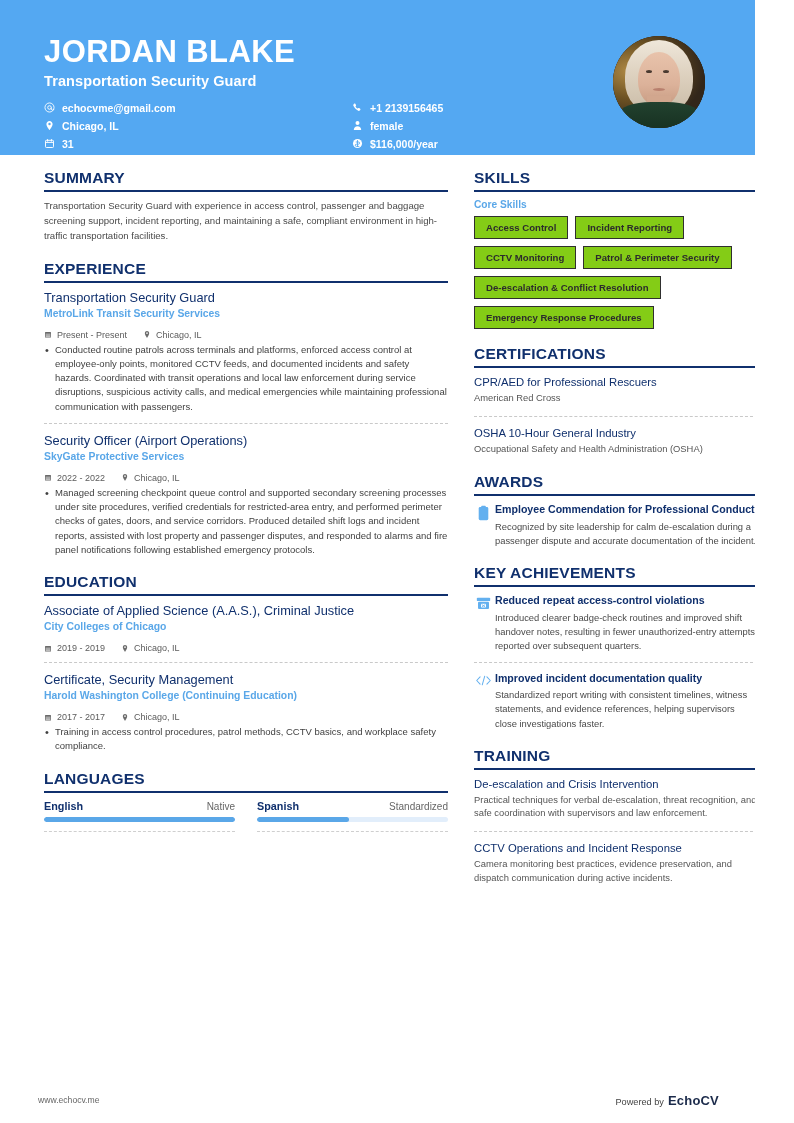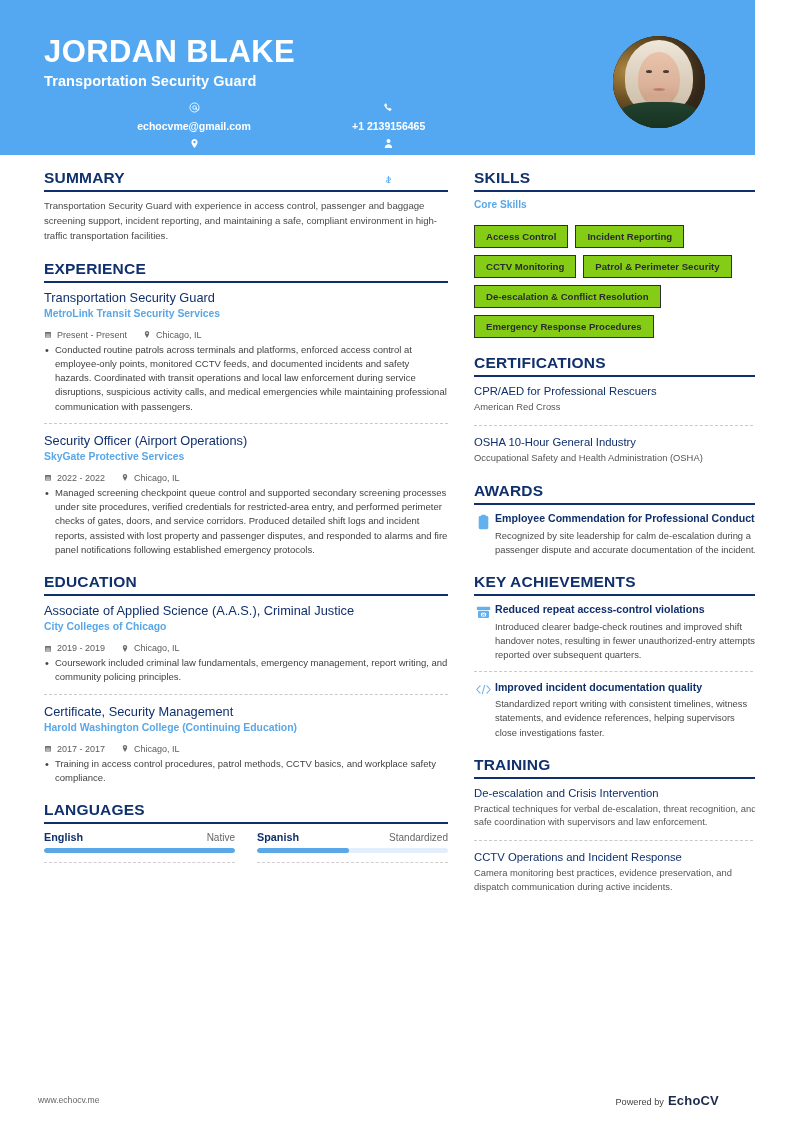--- a/index.html
+++ b/index.html
@@ -32,21 +32,21 @@
     letter-spacing: .1px;
   }
   .contact-grid {
     margin-top: 13px;
     display: grid;
     grid-template-columns: 300px auto;
     row-gap: 6px;
     column-gap: 8px;
     font-size: 10.5px; font-weight: 700;
   }
-  .c-item { display: flex; align-items: center; gap: 7px; white-space: nowrap; flex-direction: column; }
+  .c-item { display: flex; align-items: center; gap: 7px; white-space: nowrap; }
   .c-item .ic { width: 11px; height: 11px; display:inline-flex; align-items:center; justify-content:center; flex:none; }
   .c-item .ic svg { display:block; }
   .photo-wrap { margin-top: 8px; margin-right: 14px; }
   .photo {
     width: 92px; height: 92px; border-radius: 50%;
     overflow: hidden; position: relative;
     background: #2f2a24;
   }
   .photo .bg { position:absolute; inset:0; background:
       radial-gradient(ellipse at 18% 38%, #b08a45 0%, #6d5223 34%, #32261a 70%),
@@ -123,21 +123,21 @@
   .lang-row { display: flex; gap: 22px; margin-top: 4px; }
   .lang { flex: 1; }
   .lang-head { display: flex; justify-content: space-between; align-items: baseline; }
   .lang-name { font-size: 10.8px; font-weight: 700; color: #10306d; }
   .lang-level { font-size: 10px; color: #666; }
   .lang-bar { margin-top: 5px; height: 5px; border-radius: 3px; background: #e2eefb; overflow: hidden; }
   .lang-fill { height: 100%; border-radius: 3px; background: #5aa7e8; }
   .lang-dash { border-top: 1px dashed #cfcfcf; margin-top: 9px; }
 
   
-  .skill-group-label { font-size: 10.2px; font-weight: 700; color: #5aa7e8; margin-bottom: 15px; }
+  .skill-group-label { font-size: 10.2px; font-weight: 700; color: #5aa7e8; margin-bottom: 6px; }
   .chips { display: flex; flex-wrap: wrap; gap: 7px; }
   .chip {
     border: 1.2px solid #2f2f2f;
     padding: 5px 11px;
     font-size: 9.6px; font-weight: 700; color: #2c2c2c;
     background: #84cc16; white-space: nowrap;
   }
 
   
   .cert { padding-bottom: 2px; }
@@ -340,23 +340,20 @@
             <span class="meta-bit">
               <span class="ic">
                 <svg width="8" height="9" viewBox="0 0 16 16">
                     <path d="M8 1c-2.4 0-4.3 1.9-4.3 4.3C3.7 8.4 8 14.6 8 14.6s4.3-6.2 4.3-9.3C12.3 2.9 10.4 1 8 1z" fill="#6b6b6b"></path>
                     <circle cx="8" cy="5.3" r="1.6" fill="#fff"></circle>
                   </svg>
               </span>
               <span>Chicago, IL</span>
             </span>
           </div>
-          <ul class="bullets">
-            <li>Coursework included criminal law fundamentals, emergency management, report writing, and community policing principles.</li>
-          </ul>
         </div>
 
         <div class="dashed-sep"></div>
 
         <div class="entry">
           <div class="entry-title">Certificate, Security Management</div>
           <div class="entry-org">Harold Washington College (Continuing Education)</div>
           <div class="entry-meta">
             <span class="meta-bit">
               <span class="ic">

